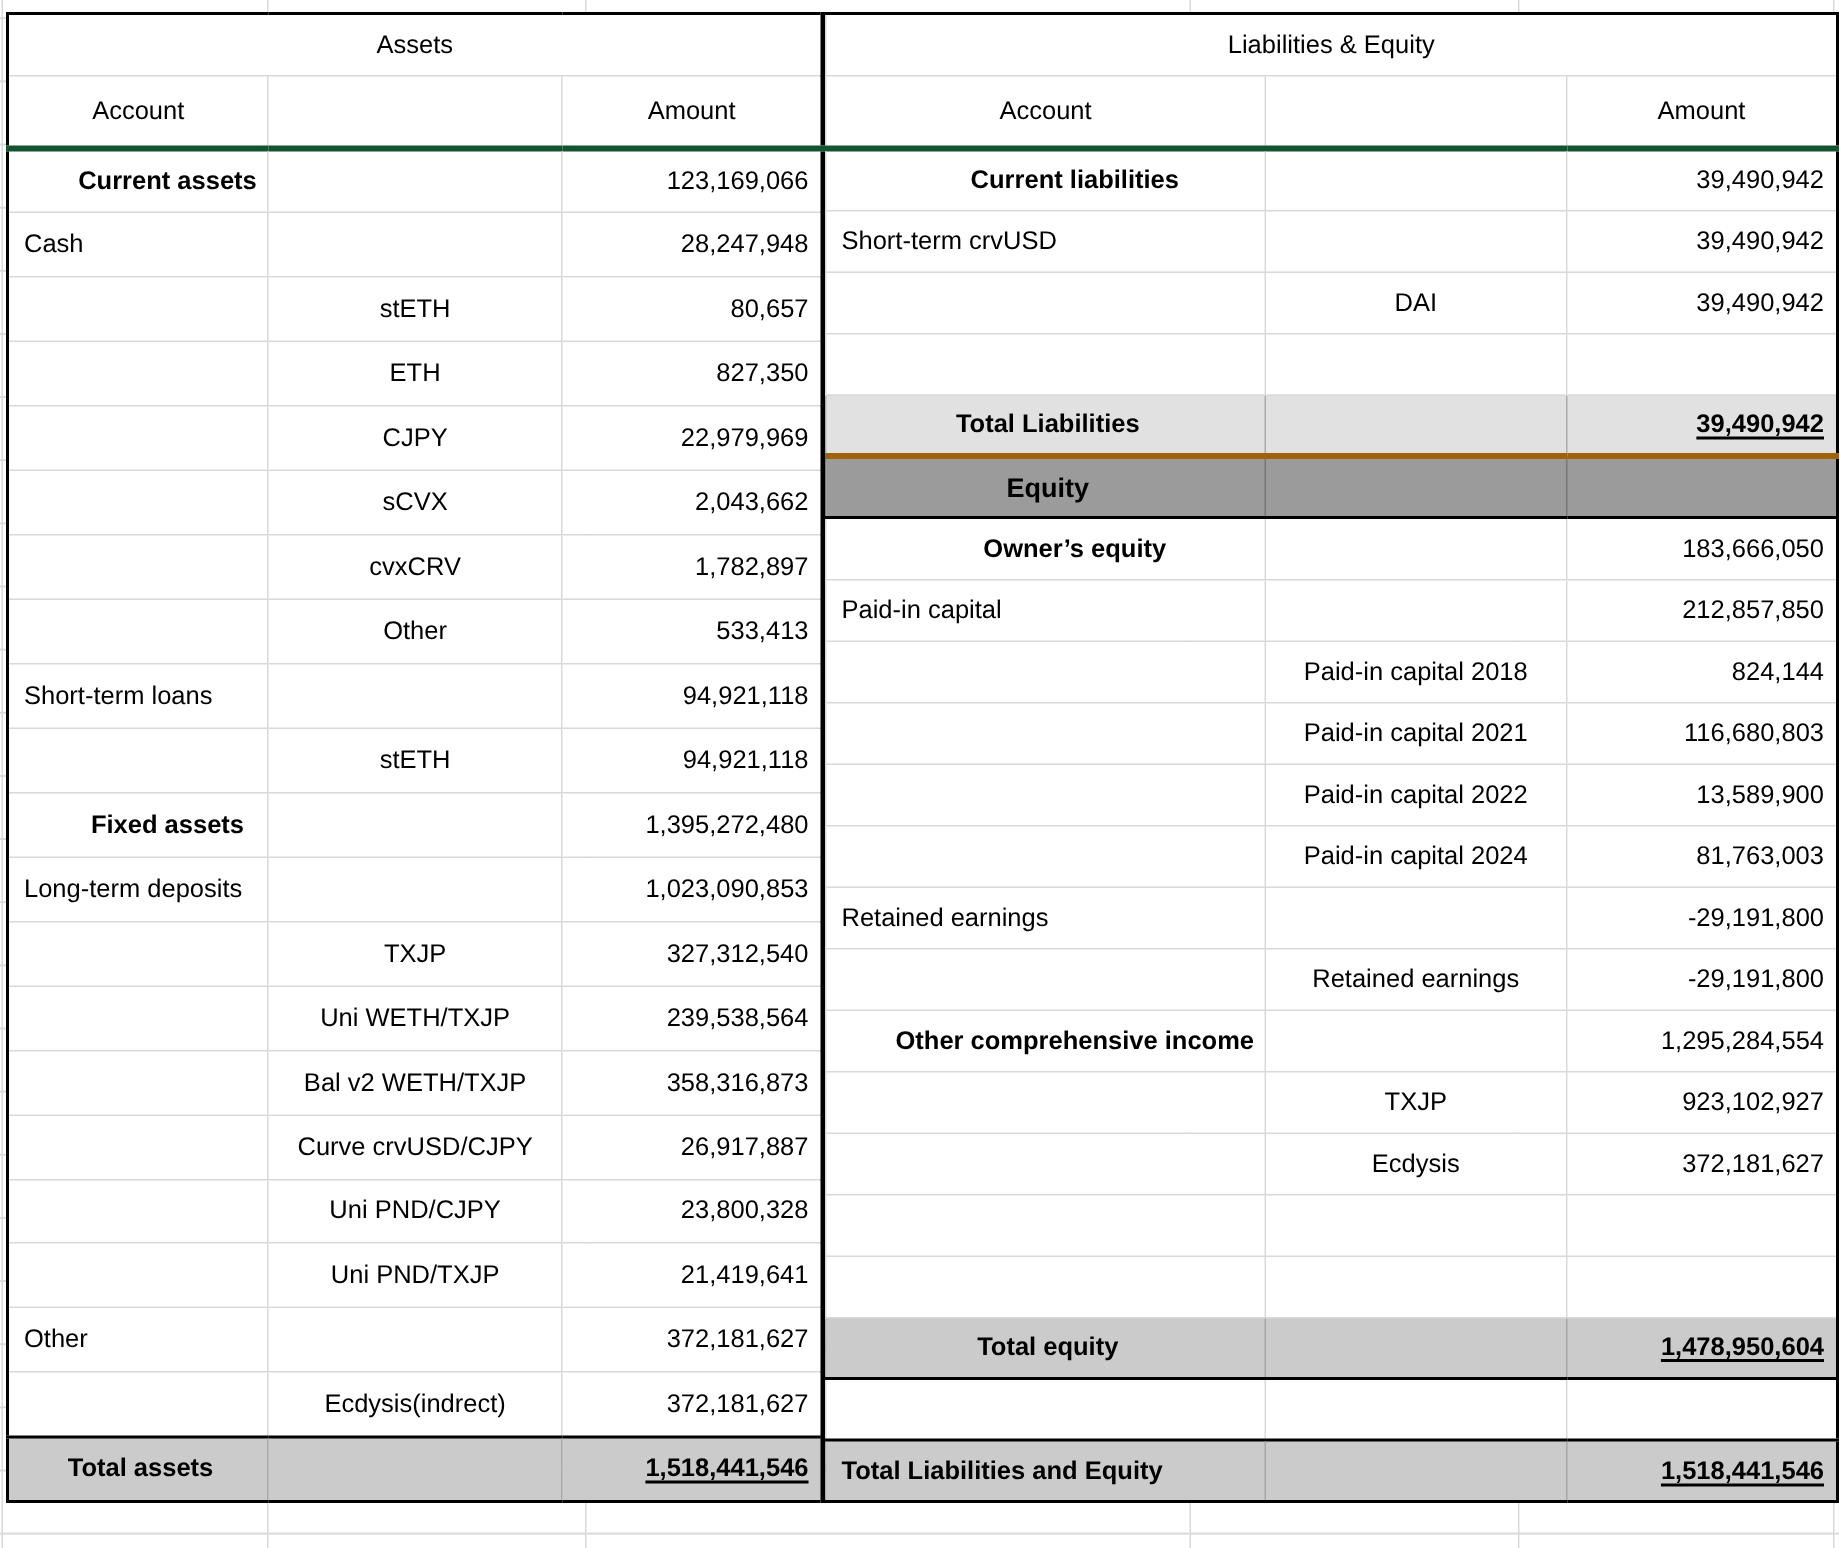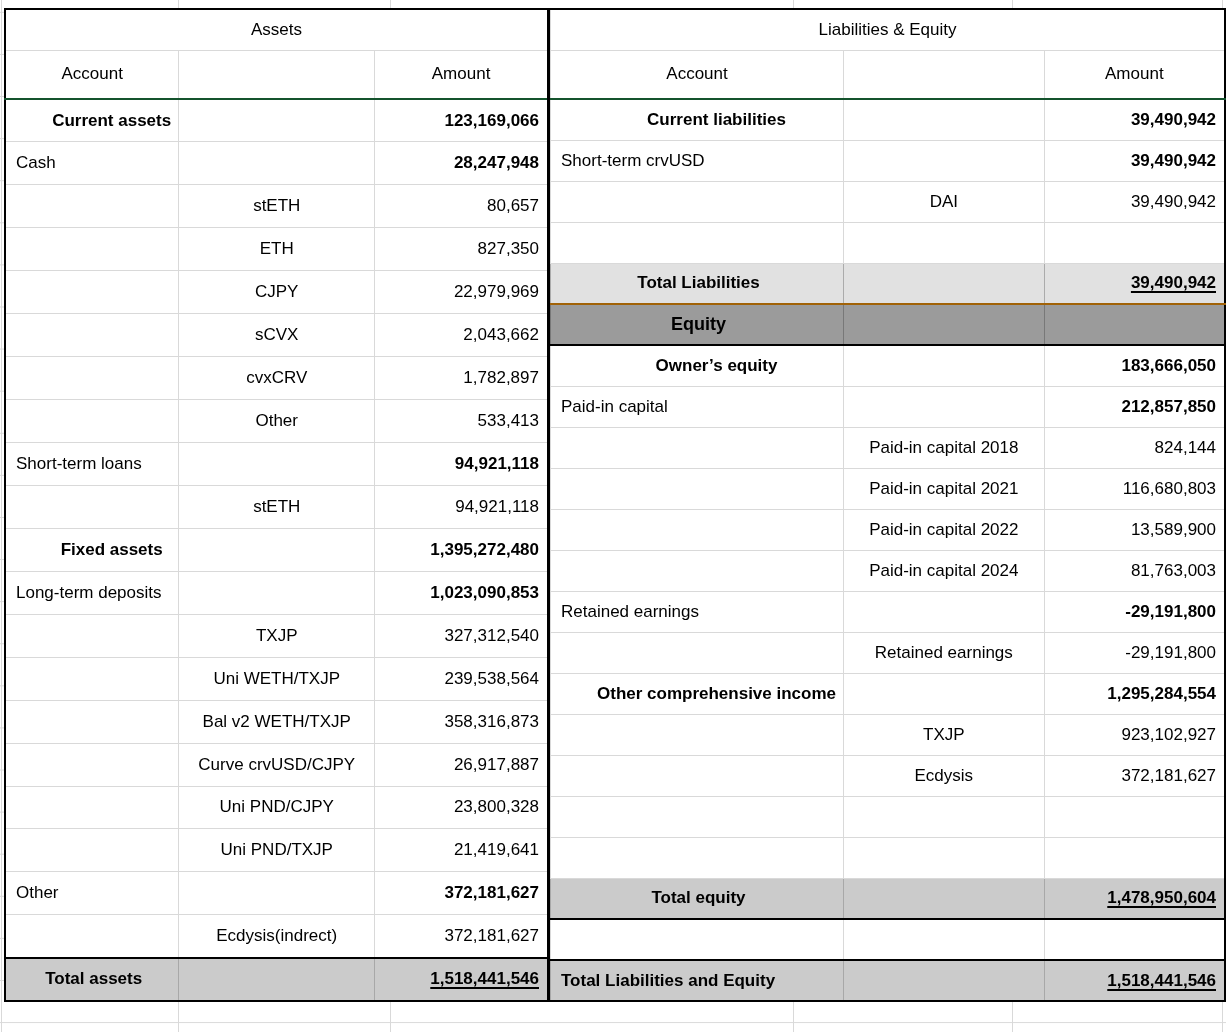--- a/index.html
+++ b/index.html
@@ -21,31 +21,31 @@
   table{border-collapse:collapse;table-layout:fixed;}
   .bs-table{border:2px solid #000;}
   .bs-table.left{border-right:3px solid #000;}
   .bs-table.right{border-left:0;}
 
   td,th{
     padding:0 7px;white-space:nowrap;overflow:visible;
     font-size:17px;font-weight:400;background:#fff;
     border:1px solid var(--grid);height:41px;box-sizing:border-box;
   }
-  .head-row td{text-align:center;height:49px;border-bottom:2px solid #14532d;}
+  .head-row td{text-align:center;height:49px;border-bottom:4px solid #14532d;}
 
   tbody td.c1{text-align:left;padding-left:10px;}
   tbody td.c2{text-align:center;}
   td.amount{text-align:right;padding-right:8px;}
   .head-row td.c3{text-align:center;}
 
   .row-section td.c1{font-weight:700;text-align:center;padding-left:46px;}
-  .row-section td.amount,.row-item td.amount{font-weight:700;}
-
-  .row-subtotal td{background:var(--subtotal);border-bottom:2px solid #a16207;
+  .row-section td.amount,.row-item td.amount{font-weight:400;}
+
+  .row-subtotal td{background:var(--subtotal);border-bottom:4px solid #a16207;
     border-left-color:#ababab;border-right-color:#ababab;}
   .row-total td,.row-grand td{background:var(--totalg);
     border-left-color:#a8a8a8;border-right-color:#a8a8a8;padding-left:20px;}
   .row-total td{border-bottom:2px solid #000;}
   .row-grand td{border-top:2px solid #000;border-bottom:2px solid #000;}
   .row-band td{background:var(--band);border-top:2px solid #000;border-bottom:2px solid #000;
     border-left-color:#787878;border-right-color:#787878;}
   .row-band td.c1{font-weight:700;text-align:center;font-size:18px;}
 
   .row-subtotal td.c1,.row-total td.c1,.row-grand td.c1{font-weight:700;text-align:center;}

